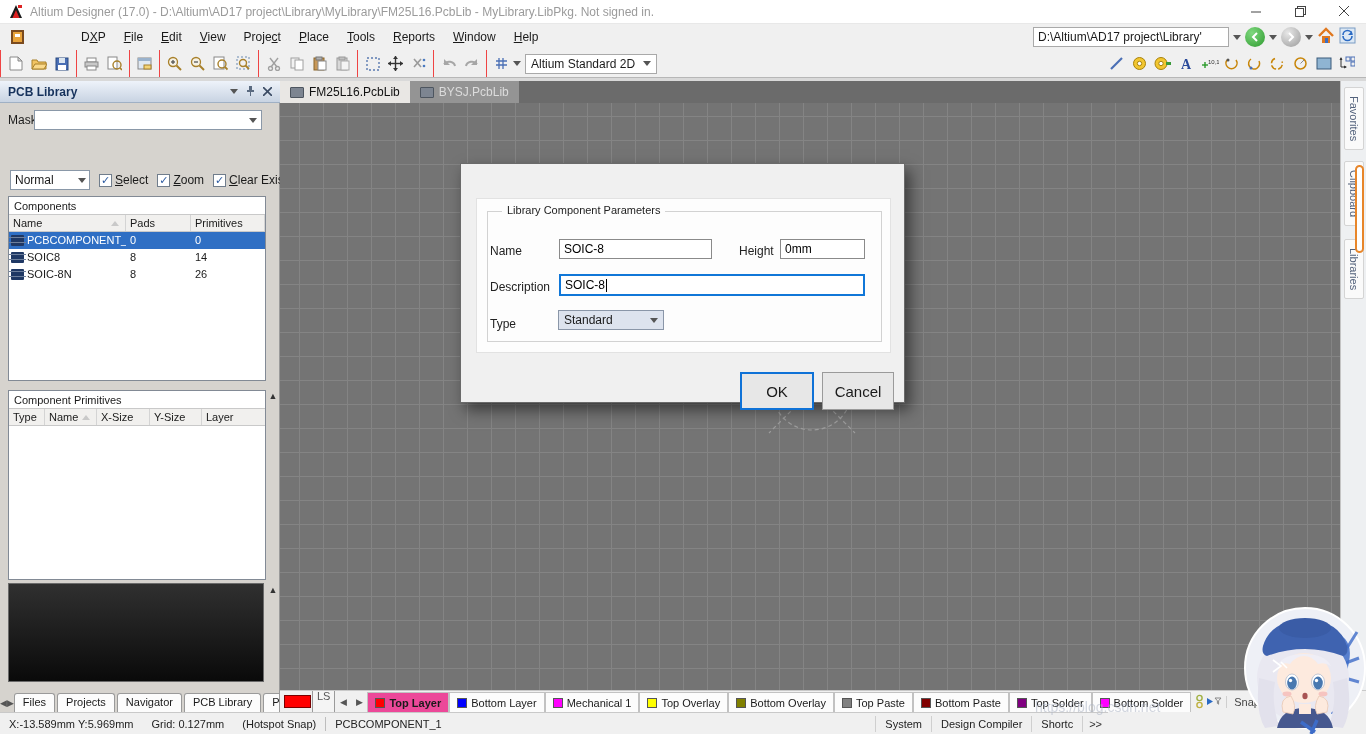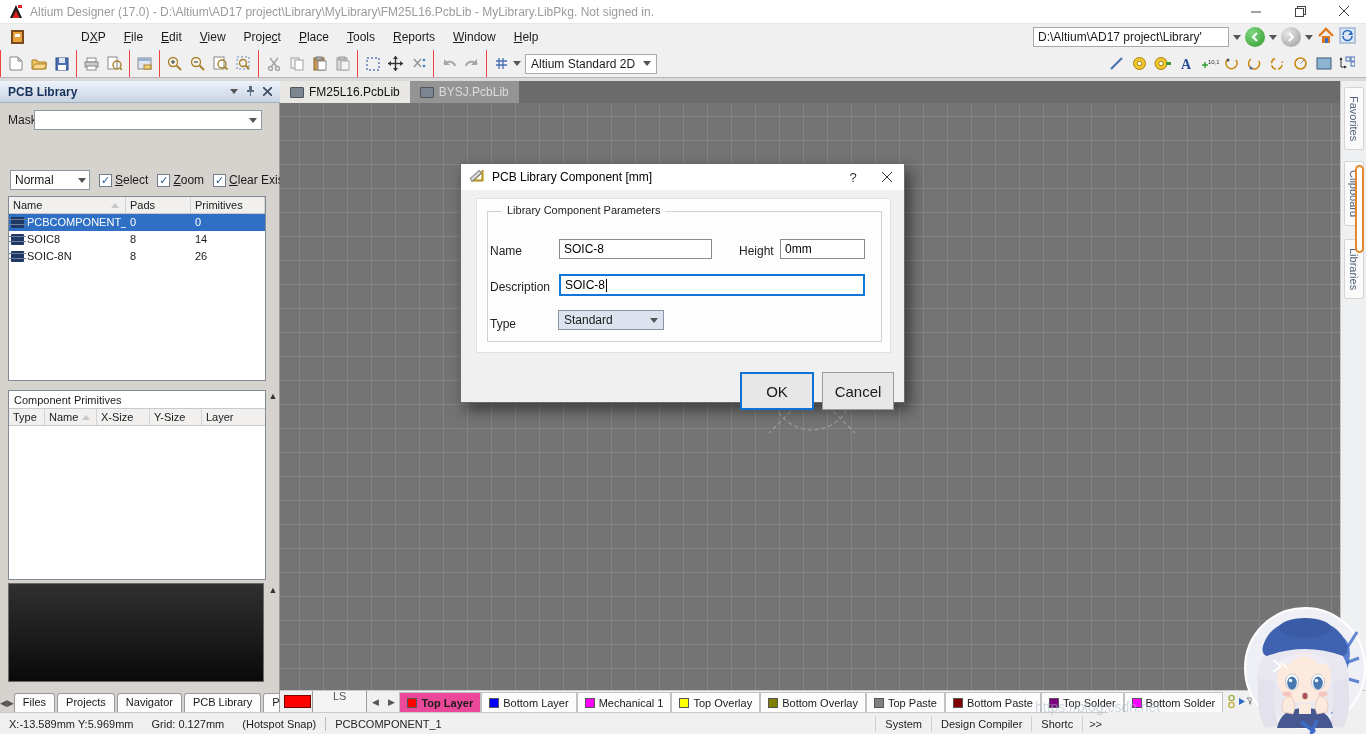--- a/index.html
+++ b/index.html
@@ -106,21 +106,21 @@
   #desc-input{display:flex;align-items:center;border:2px solid #1077d8;}
   .caret{width:1px;height:13px;background:#000;margin-left:1px;}
   #type-combo{position:absolute;left:97px;top:146px;width:106px;height:20px;background:#dde3ee;border:1px solid #8a96a8;display:flex;align-items:center;justify-content:space-between;padding:0 5px;font-size:12px;}
   .dlg-push{position:absolute;height:38px;background:#e7e7e7;display:flex;align-items:center;justify-content:center;font-size:15px;}
   #ok-btn{left:279px;top:208px;width:74px;border:2px solid #0f72d7;}
   #cancel-btn{left:361px;top:208px;width:72px;border:1px solid #9a9a9a;}
 
   
   #layerbar{left:280px;top:690px;width:1086px;height:22px;background:#f0f0f0;display:flex;align-items:center;border-top:1px solid #c9c9c9;overflow:hidden;}
   #ls-swatch{width:27px;height:13px;background:#ff0000;border:1px solid #7a0000;margin-left:4px;}
-  #ls-box{height:28px;border:1px solid #9a9a9a;background:#f4f4f4;color:#555;font-size:11px;padding:1px 20px 0;margin-left:1px;}
+  #ls-box{height:28px;border:1px solid #9a9a9a;background:#f4f4f4;color:#555;font-size:11px;padding:1px 4px 0;margin-left:1px;}
   .ltab{height:20px;display:flex;align-items:center;gap:4px;padding:0 7px;background:#fcfcfc;border:1px solid #c2c2c2;border-bottom:none;white-space:nowrap;font-size:11px;}
   .ltab.active{background:#ec4899;font-weight:bold;}
   .swatch{width:10px;height:10px;border:1px solid #555;flex:none;}
   #layer-icons{display:flex;align-items:center;gap:2px;padding:0 4px;}
   .lb-txt{padding:0 7px;color:#444;font-size:11px;white-space:nowrap;}
 
   
   #statusbar{left:0;top:712px;width:1108px;height:22px;background:#f0f0f0;border-top:1px solid #c9c9c9;display:flex;align-items:center;font-size:11px;color:#222;}
   .sseg{padding:0 9px;white-space:nowrap;}
   #status-divider{width:1px;height:14px;background:#bdbdbd;}
@@ -472,20 +472,21 @@
           <span><u>Z</u>oom</span>
         </span>
         <span class="check">
           <span class="cbox">✓</span>
           <span><u>C</u>lear Existin</span>
         </span>
       </span>
   </div>
 
   <div id="components-box" class="listbox">
+    <div class="box-title">Components</div>
     <div class="thead">
       <span class="th" style="width:117px;">
           <span>Name</span>
           <span class="sort-tri"></span>
         </span>
       <span class="th" style="width:65px;">
           <span>Pads</span>
         </span>
       <span class="th" style="width:74px;">
           <span>Primitives</span>
@@ -577,37 +578,20 @@
 <div id="right-strip" class="abs">
   <div id="right-tabs">
       <span class="vtab" style="top: 6px;">Favorites</span>
       <span class="vtab" style="top: 80px;">Clipboard</span>
       <span class="vtab" style="top: 158px;">Libraries</span>
     </div>
   <div id="scroll-indicator"></div>
 </div>
 
 <div id="dialog" class="abs" style="z-index:10;">
-  <div id="dlg-titlebar">
-    <span><svg width="17" height="15" viewBox="0 0 17 15">
-          <path d="M2 13 L14 2 L14 13 Z" fill="#f2cf5a" stroke="#a8820a"></path>
-          <path d="M5.5 12 L13 5 L13 12 Z" fill="#fff" stroke="#a8820a"></path>
-          <rect x="1" y="6" width="12" height="3.4" transform="rotate(-42 7 8)" fill="#d8d8d8" stroke="#8a8a8a"></rect>
-        </svg></span>
-    <span id="dlg-title">PCB Library Component [mm]</span>
-    <div id="dlg-controls">
-      <span class="dlgbtn">?</span>
-      <span class="dlgbtn">
-          <svg width="11" height="11">
-            <line x1="0" y1="0" x2="10" y2="10" stroke="#333"></line>
-            <line x1="10" y1="0" x2="0" y2="10" stroke="#333"></line>
-          </svg>
-        </span>
-    </div>
-  </div>
 
   <div id="dlg-panel">
     <div id="dlg-group">
       <span id="dlg-group-label">Library Component Parameters</span>
     </div>
     <span class="f-label" style="left:13px;top:45px;">Name</span>
     <input class="f-input" style="left: 82px; top: 40px; width: 153px; height: 20px;" value="SOIC-8">
     <span class="f-label" style="left:262px;top:45px;">Height</span>
     <input class="f-input" style="left: 303px; top: 40px; width: 85px; height: 20px;" value="0mm">
     <span class="f-label" style="left:13px;top:81px;">Description</span>

